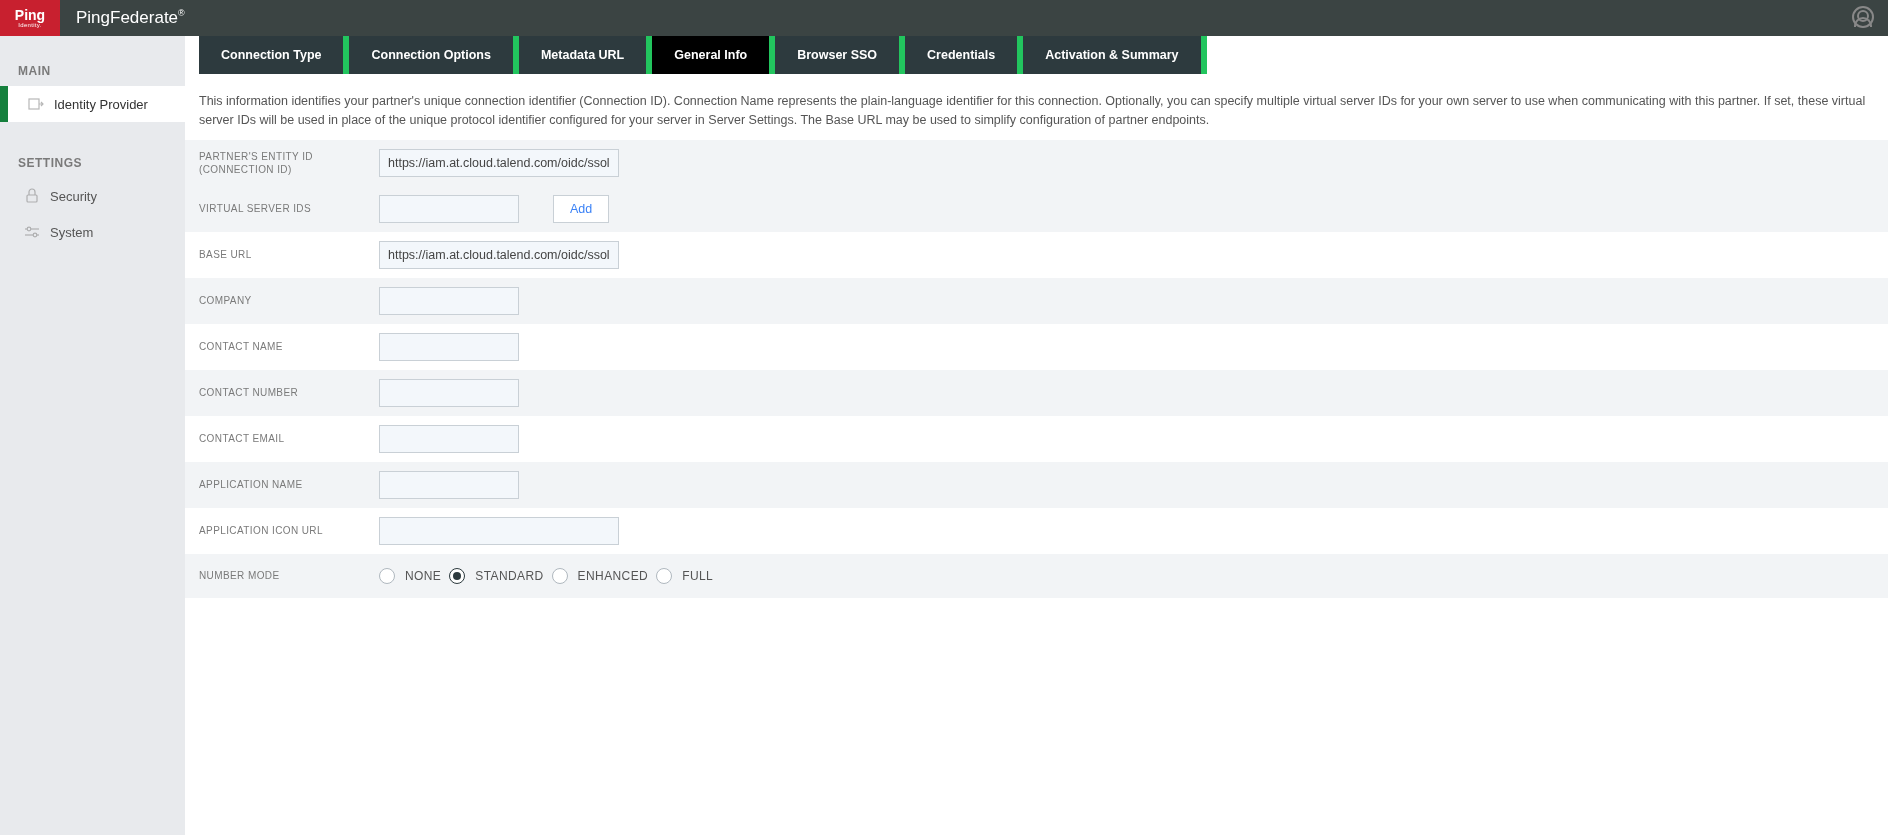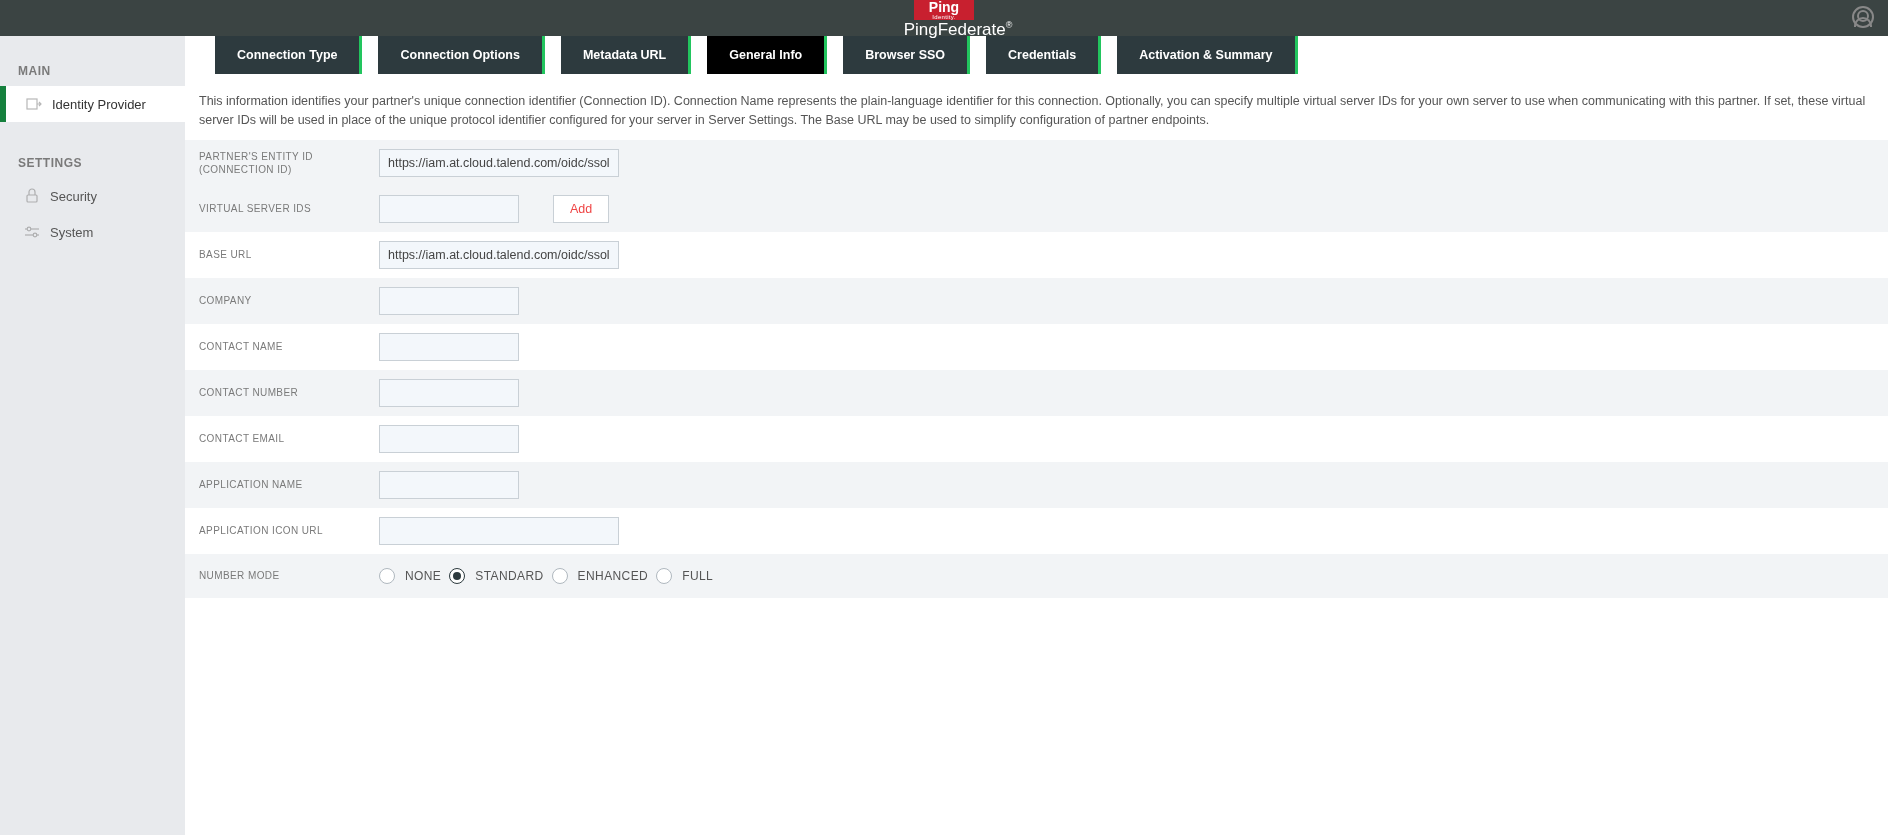--- a/index.html
+++ b/index.html
@@ -4,35 +4,34 @@
 <style>
 * { margin: 0; padding: 0; box-sizing: border-box; }
 body { font-family: Arial, Helvetica, sans-serif; font-size: 13px; color: #333; background: #e8eaed; }
 
 .header {
   background: #3b4443;
   height: 36px;
   display: flex;
   align-items: center;
   position: relative;
-  flex-direction: column;
 }
 .logo-box {
   background: #c8202f;
   width: 60px;
   height: 36px;
   display: flex;
   flex-direction: column;
   align-items: center;
   justify-content: center;
   color: #fff;
 }
 .logo-box .ping { font-weight: bold; font-size: 14px; line-height: 1; }
 .logo-box .ident { font-size: 6px; line-height: 1; letter-spacing: 0.3px; }
-.brand { color: #fff; font-size: 17px; margin-left: 28px; }
+.brand { color: #fff; font-size: 17px; margin-left: 16px; }
 .brand .light { font-weight: 300; }
 .brand .reg { font-size: 9px; vertical-align: super; }
 .user-icon {
   position: absolute;
   right: 14px;
   top: 6px;
   width: 22px;
   height: 22px;
   border: 2px solid #888;
   border-radius: 50%;
@@ -72,21 +71,21 @@
   align-items: center;
   padding: 10px 18px 10px 24px;
   color: #555;
   font-size: 13px;
   cursor: pointer;
   position: relative;
 }
 .sidebar .nav-item.active {
   background: #fff;
   color: #333;
-  border-left: 6px solid #15803d;
+  border-left: 8px solid #15803d;
   padding-left: 20px;
 }
 .sidebar .nav-item.active::after {
   content: "";
   position: absolute;
   right: -10px;
   top: 50%;
   transform: translateY(-50%);
   width: 0; height: 0;
   border-top: 19px solid transparent;
@@ -106,23 +105,22 @@
   background: #fff;
   margin-left: 14px;
 }
 .tabs .tab {
   background: #2d3a3e;
   color: #fff;
   font-size: 12.5px;
   font-weight: bold;
   padding: 12px 22px;
   cursor: pointer;
-  border-right: 3px solid #22c55e;
+  border-right: 6px solid #22c55e;
   white-space: nowrap;
-  margin-left: 16px;
 }
 .tabs .tab.active {
   background: #000000;
 }
 .description {
   padding: 18px 14px 10px 14px;
   color: #555;
   font-size: 12.5px;
   line-height: 1.5;
 }
@@ -153,21 +151,21 @@
   color: #444;
   width: 140px;
 }
 .form-row input.wide { width: 240px; }
 .btn {
   background: #fff;
   border: 1px solid #c9d0d6;
   padding: 6px 16px;
   font-size: 12.5px;
   cursor: pointer;
-  color: #ef4444;
+  color: #3b82f6;
 }
 .radio-group { display: flex; flex-direction: row; gap: 8px; padding: 4px 0; }
 .radio-item { display: flex; align-items: center; gap: 10px; cursor: pointer; }
 .radio-item .circle {
   width: 16px; height: 16px; border: 1px solid #b0b8bf; border-radius: 50%;
   display: inline-flex; align-items: center; justify-content: center; background:#fff;
 }
 .radio-item.selected .circle { border-color: #2d3a3e; }
 .radio-item.selected .circle::after {
   content: ""; width: 8px; height: 8px; background: #2d3a3e; border-radius: 50%;

